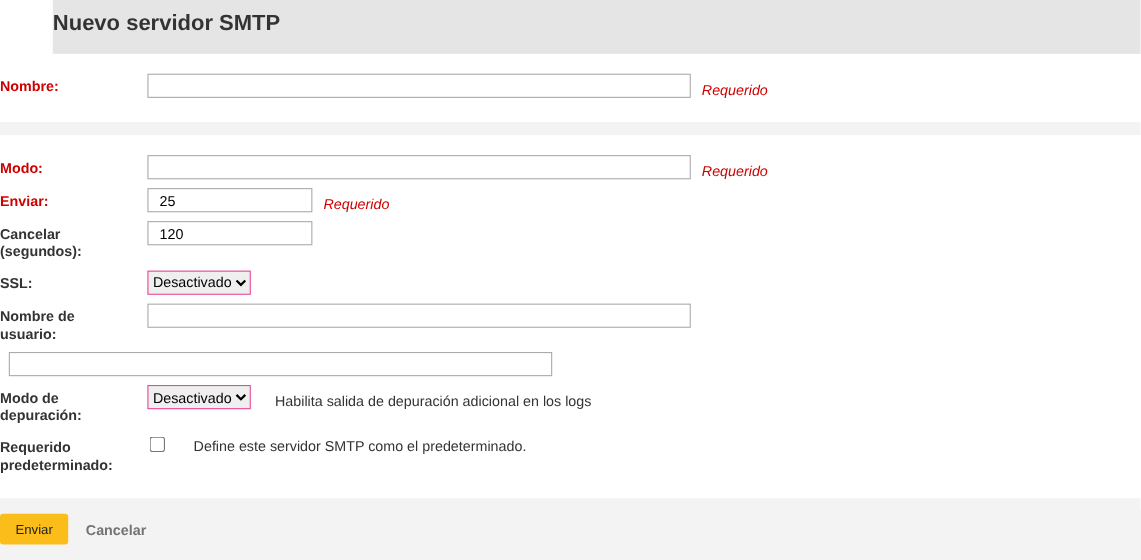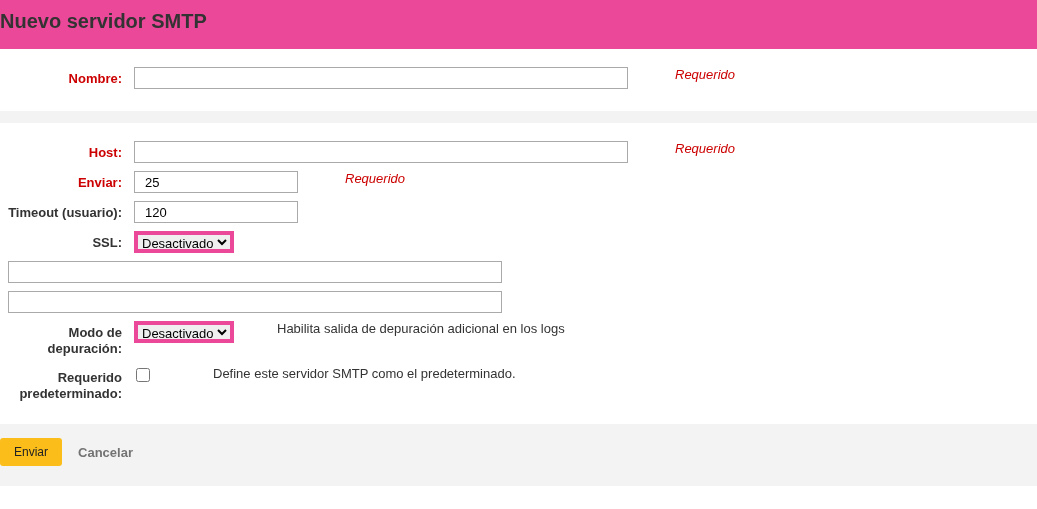--- a/index.html
+++ b/index.html
@@ -8,22 +8,23 @@
     padding: 0;
     font-family: Arial, Helvetica, sans-serif;
     font-size: 13px;
     color: #333;
     background: #fff;
   }
   .page {
     width: 1037px;
   }
   .title-bar {
-    background: #ec4899;
+    background: #e5e5e5;
     padding: 10px 0 16px 0;
+    margin-left: 48px;
   }
   .title-bar h1 {
     margin: 0;
     font-size: 20px;
     font-weight: bold;
     color: #333;
     padding-left: 0;
   }
   .section-break {
     height: 12px;
@@ -35,59 +36,57 @@
     padding: 18px 0 14px 0;
   }
   .form-row {
     display: flex;
     align-items: flex-start;
     margin-bottom: 8px;
   }
   .form-label {
     width: 126px;
     min-width: 126px;
-    text-align: right;
     padding-right: 4px;
     padding-top: 4px;
     font-weight: bold;
     color: #333;
     line-height: 1.25;
   }
   .form-label.required {
     color: #c00;
   }
   .form-control {
     padding-left: 8px;
     display: flex;
-    align-items: flex-start;
+    align-items: flex-end;
     flex-wrap: wrap;
-    gap: 37px;
   }
   input[type="text"] {
     border: 1px solid #aaa;
     height: 22px;
     padding: 2px 4px;
     font-size: 13px;
     background: #fff;
   }
   input.wide { width: 494px; }
-  input.narrow { width: 164px; padding-left: 10px; }
+  input.narrow { width: 150px; padding-left: 10px; }
   select {
-    border: 4px solid #ec4899;
+    border: 1px solid #ec4899;
     height: 22px;
     font-size: 13px;
     background: #efefef;
   }
   .req-hint {
     color: #c00;
     font-style: italic;
     margin-left: 10px;
   }
   .help-text {
-    margin-left: 6px;
+    margin-left: 22px;
     color: #333;
   }
   input[type="checkbox"] {
     width: 14px;
     height: 14px;
     margin: 2px 6px 2px 2px;
   }
   .actions-bar {
     background: #f3f3f3;
     padding: 14px 0 20px 0;
@@ -128,52 +127,53 @@
         <span class="req-hint">Requerido</span>
       </div>
     </div>
   </div>
 
   <div class="section-break"></div>
 
   <div class="form-block">
 
     <div class="form-row">
-      <div class="form-label required">Host:</div>
+      <div class="form-label required">Modo:</div>
       <div class="form-control">
         <input type="text" class="wide" value="" style="">
         <span class="req-hint">Requerido</span>
       </div>
     </div>
 
     <div class="form-row">
       <div class="form-label required">Enviar:</div>
       <div class="form-control">
         <input type="text" class="narrow" value="25" style="">
         <span class="req-hint">Requerido</span>
       </div>
     </div>
 
     <div class="form-row">
-      <div class="form-label">Timeout (usuario):</div>
+      <div class="form-label">Cancelar (segundos):</div>
       <div class="form-control">
         <input type="text" class="narrow" value="120" style="">
       </div>
     </div>
 
     <div class="form-row">
       <div class="form-label">SSL:</div>
       <div class="form-control">
         <select>
           <option>Desactivado</option>
         </select>
       </div>
     </div>
 
     <div class="form-row">
+      <div class="form-label">Nombre de usuario:</div>
       <div class="form-control">
         <input type="text" class="wide" value="" style="">
       </div>
     </div>
 
     <div class="form-row">
       <div class="form-control">
         <input type="text" class="wide" value="" style="">
       </div>
     </div>

